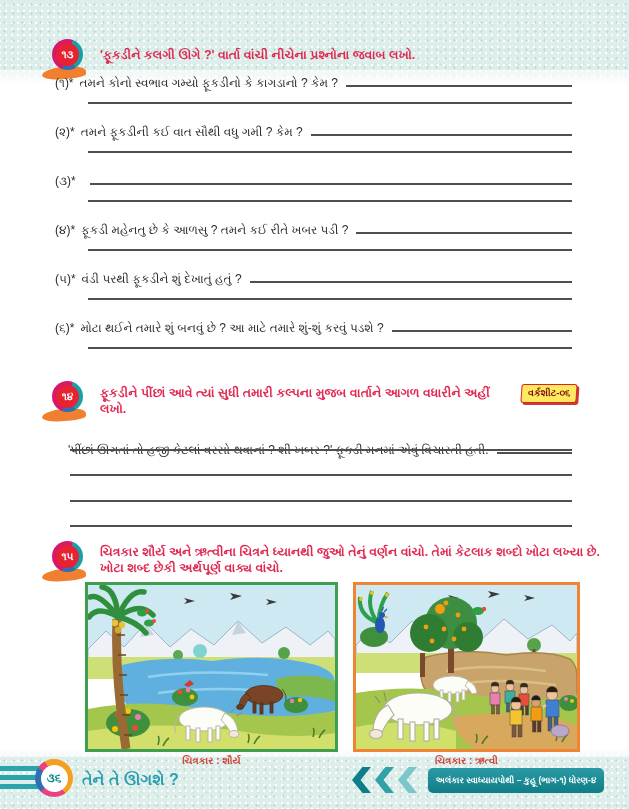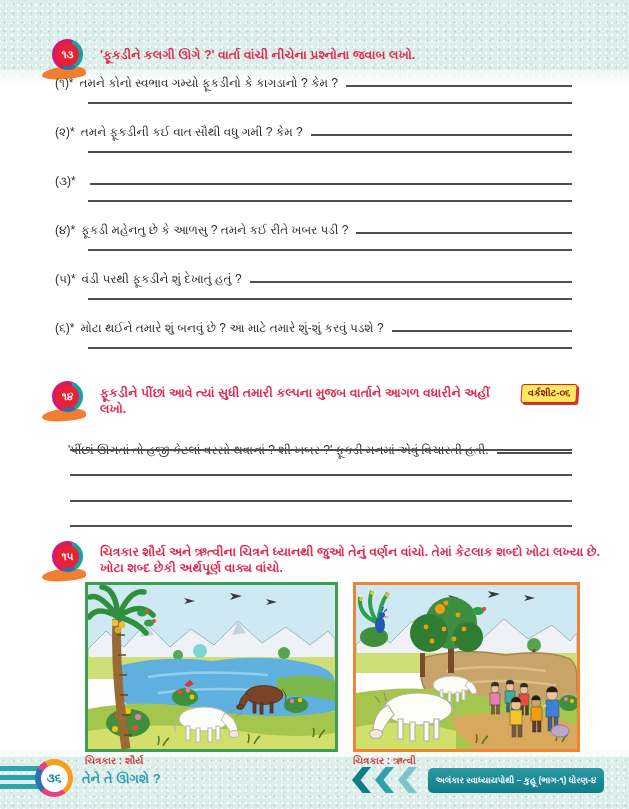--- a/index.html
+++ b/index.html
@@ -66,38 +66,38 @@
   
   .storyrow { position:absolute; left:68px; right:57px; top:418px; display:flex; align-items:flex-end;margin-top:25px; }
   .storytext { color:#2b2b2b; font-size:12px; white-space:nowrap; }
   .wline { position:absolute; left:70px; right:57px; border-bottom:2px solid #4f4f4f; }
 
   
   .img-frame { position:absolute; top:582px; height:170px; background:#fff; }
   .img-frame svg { display:block; width:100%; height:100%; }
   .frame-left  { left:85px;  width:253px; border:3px solid #3f9e4f; }
   .frame-right { left:353px; width:227px; border:3px solid #ef8435; }
-  .img-caption { position:absolute; top:755px; color:#d13f35; font-weight:bold; font-size:10px; text-align:left; }
+  .img-caption { position:absolute; top:755px; color:#d13f35; font-weight:bold; font-size:10px; text-align:center; }
   .cap-left  { left:85px;  width:253px; }
   .cap-right { left:353px; width:227px; }
 
   
   .footer-bars { position:absolute; left:0; top:766px; width:60px; }
   .footer-bars i { display:block; height:5px; background:#2aa5ae; margin-bottom:4px; border-radius:0 3px 3px 0; }
   .page-badge {
     position:absolute; left:35px; top:759px; width:38px; height:38px; border-radius:50%;
     background:conic-gradient(from 0deg, #f59f1e 0 40%, #e8417f 40% 62%, #2f6fb5 62% 84%, #e8417f 84% 92%, #f59f1e 92% 100%);
     display:flex; align-items:center; justify-content:center;
   }
   .page-badge .inner {
     width:27px; height:27px; border-radius:50%; background:#fff;
     color:#0e8a94; font-weight:bold; font-size:12px;
     display:flex; align-items:center; justify-content:center;
   }
-  .chapter-title { position:absolute; left:82px; top:771px; color:#2b9fb0; font-weight:bold; font-size:13px; }
+  .chapter-title { position:absolute; left:82px; top:771px; color:#2b9fb0; font-weight:bold; font-size:16px; }
 
   .ribbon-chevrons { position:absolute; left:352px; top:767px; display:flex; gap:4px; }
   .ribbon-chevrons i {
     width:19px; height:26px; display:block;
     clip-path:polygon(55% 0, 100% 0, 45% 50%, 100% 100%, 55% 100%, 0 50%);
   }
   .chev-1 { background:#0e7e88; } .chev-2 { background:#33a1aa; } .chev-3 { background:#7cc6cb; }
   .book-ribbon {
     position:absolute; left:428px; top:768px; width:176px; height:25px;
     background:linear-gradient(180deg,#2b9aa4,#0f7d88); border-radius:5px;

